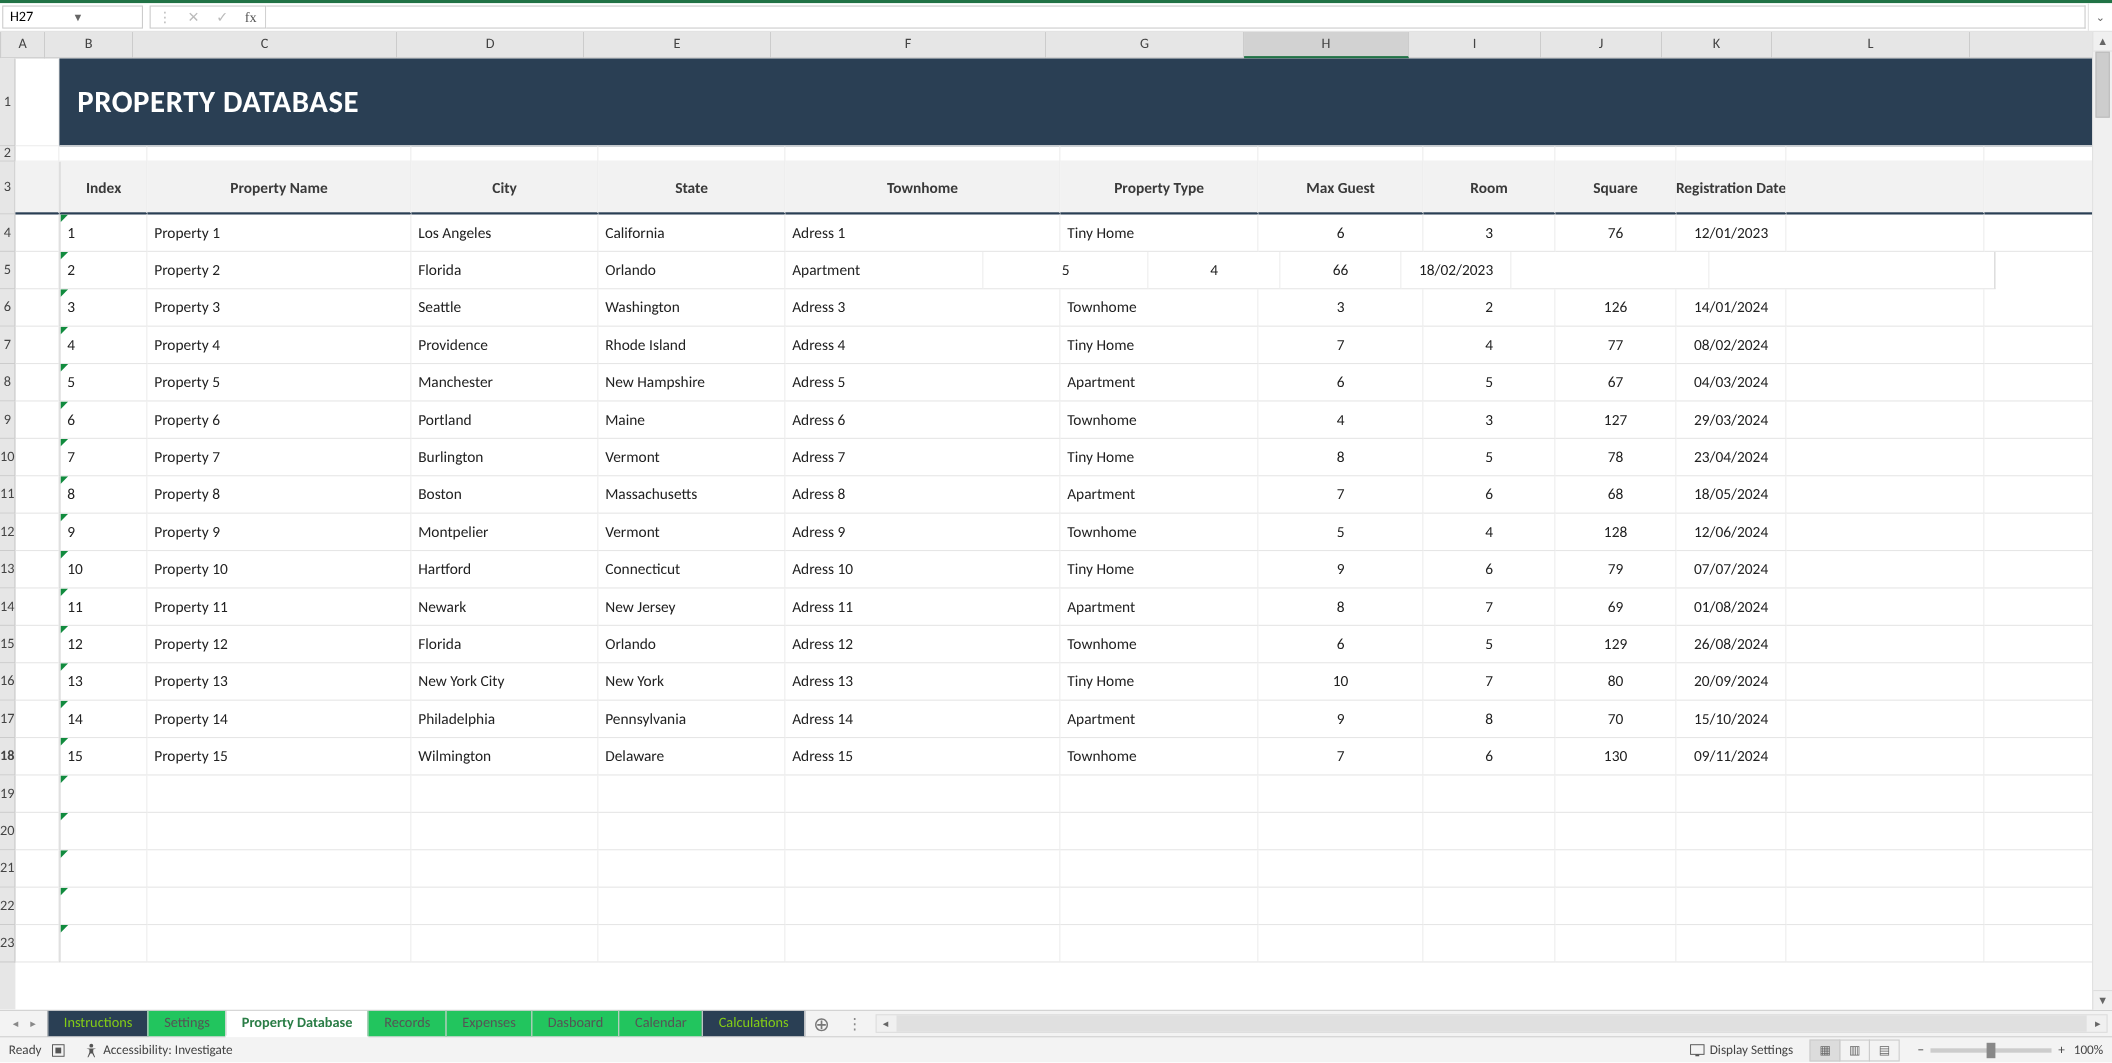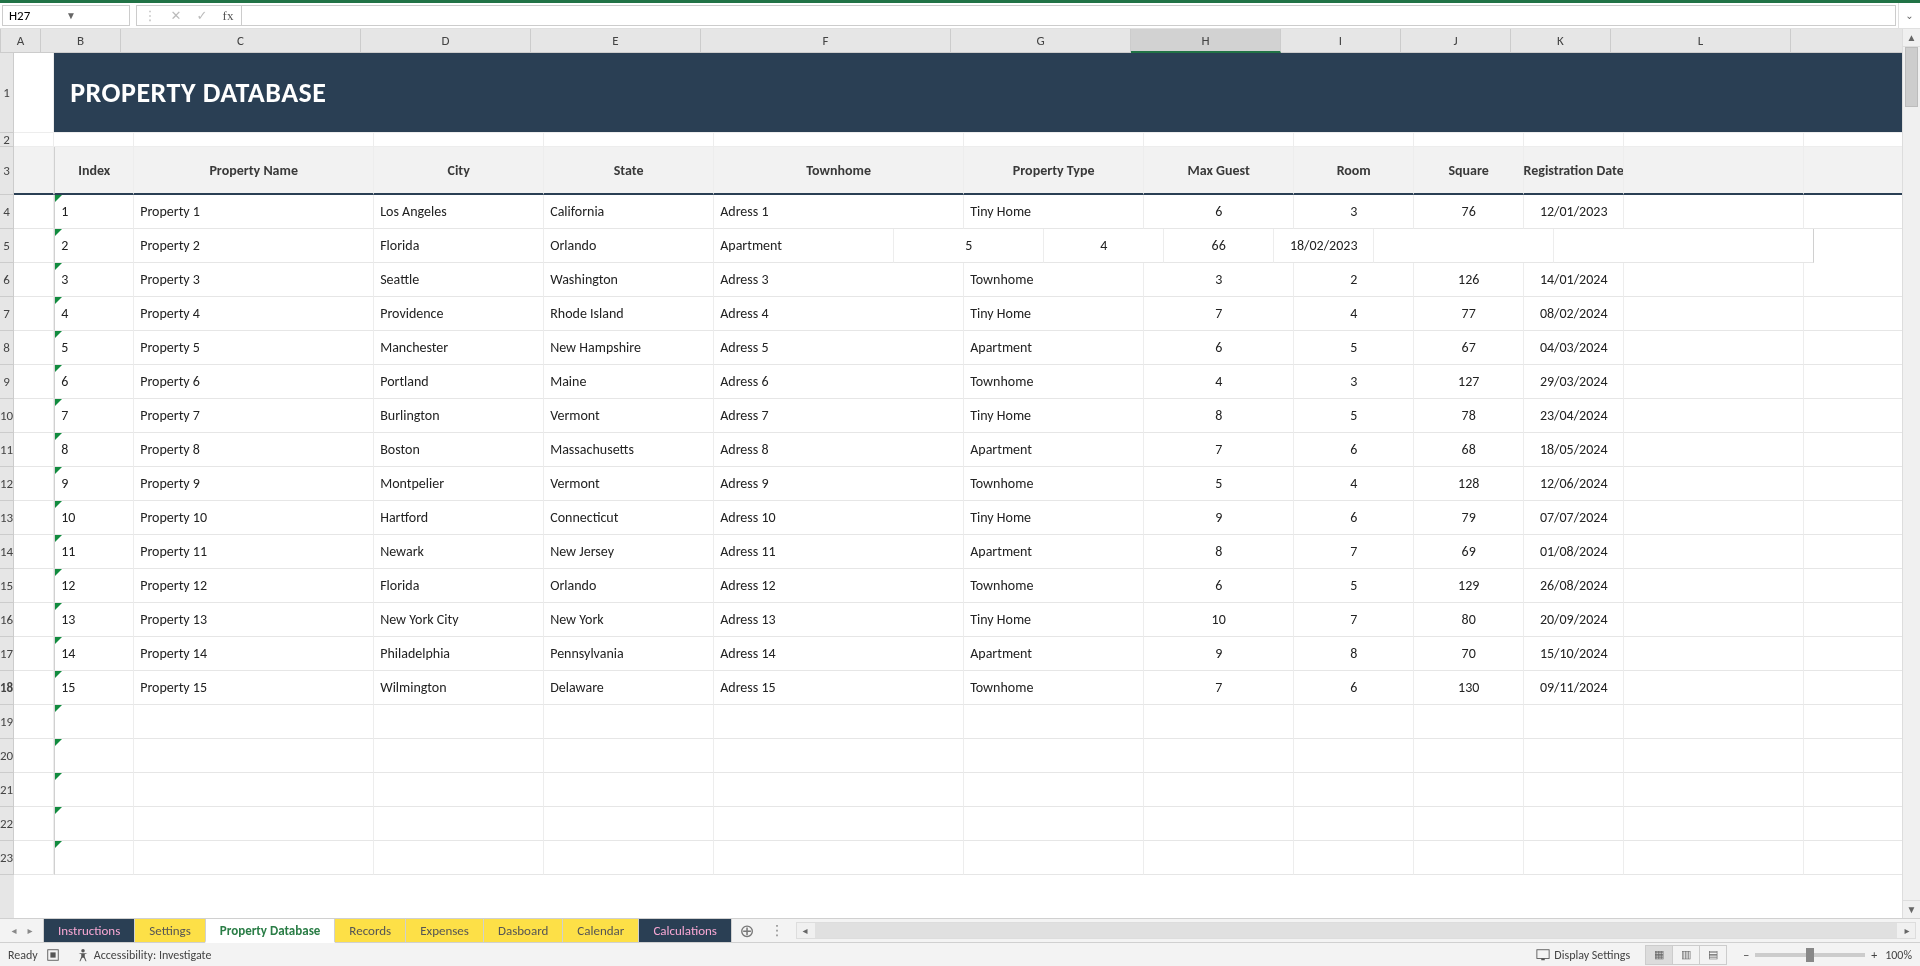--- a/index.html
+++ b/index.html
@@ -275,24 +275,24 @@
 }
 .sheet-tab {
   padding: 0 14px;
   display: flex;
   align-items: center;
   font-size: 13px;
   color: #555;
   border-right: 1px solid #d0d0d0;
   border-left: 1px solid #d0d0d0;
   margin-left: -1px;
-  background: #fde047;
-  cursor: pointer;
-}
-.sheet-tab.dark { background: #2a3f54; color: #f9a8d4; }
+  background: #22c55e;
+  cursor: pointer;
+}
+.sheet-tab.dark { background: #2a3f54; color: #84cc16; }
 .sheet-tab.active {
   background: #fff;
   color: #2a7d46;
   font-weight: 700;
   border-bottom: 2px solid #fff;
   margin-bottom: -1px;
 }
 .new-sheet {
   width: 30px;
   display: flex;

